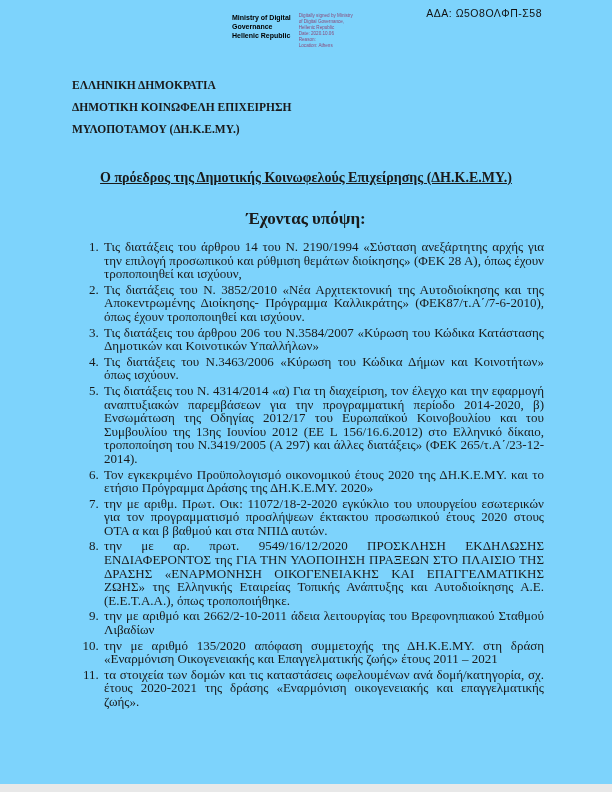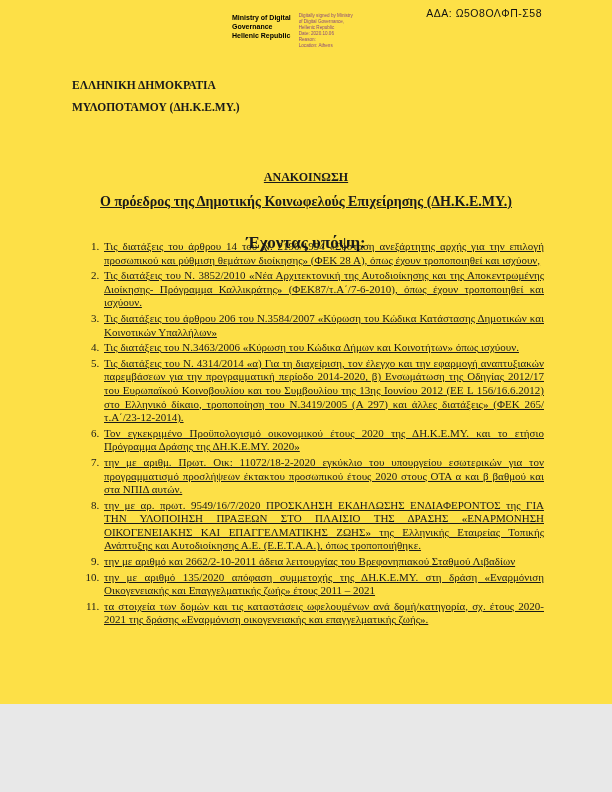--- a/index.html
+++ b/index.html
@@ -1,21 +1,21 @@
 <!DOCTYPE html>
 <html><head>
 <meta charset="utf-8">
 <style>
   html, body { margin: 0; padding: 0; background: #e8e8e8; }
   .page {
     position: relative;
     width: 612px;
-    height: 704px;
+    height: 784px;
     margin: 0 auto;
-    background: #fde047;
+    background: #7dd3fc;
     font-family: "Liberation Serif", serif;
     color: #1a1a1a;
     overflow: hidden;
   }
   .ada {
     position: absolute;
     top: 7px;
     right: 70px;
     font-size: 10.5px;
     letter-spacing: 0.5px;
@@ -82,24 +82,23 @@
     font-weight: bold;
     font-size: 17px;
   }
   ol.items {
     position: absolute;
     top: 240px;
     left: 85px;
     right: 68px;
     margin: 0;
     padding: 0 0 0 17px;
-    font-size: 11px;
+    font-size: 13px;
     line-height: 13.6px;
     text-align: justify;
-    text-decoration: underline;
   }
   ol.items li {
     margin-bottom: 2px;
     padding-left: 2px;
   }
 </style>
 </head>
 <body>
 
 <div class="page">
@@ -114,37 +113,37 @@
 of Digital Governance,
 Hellenic Republic
 Date: 2020.10.06
 Reason:
 Location: Athens</div>
   </div>
 
   <div class="header-row">
     <div class="header-left">
       <div>ΕΛΛΗΝΙΚΗ ΔΗΜΟΚΡΑΤΙΑ</div>
+      <div>ΔΗΜΟΤΙΚΗ ΚΟΙΝΩΦΕΛΗ ΕΠΙΧΕΙΡΗΣΗ</div>
       <div>ΜΥΛΟΠΟΤΑΜΟΥ (ΔΗ.Κ.Ε.ΜΥ.)</div>
     </div>
   </div>
 
   <div class="title-block">
-    <div class="doc-title">ΑΝΑΚΟΙΝΩΣΗ</div>
     <div class="doc-subtitle">Ο πρόεδρος της Δημοτικής Κοινωφελούς Επιχείρησης (ΔΗ.Κ.Ε.ΜΥ.)</div>
     <div class="doc-having">Έχοντας υπόψη:</div>
   </div>
 
   <ol class="items">
     <li>Τις διατάξεις του άρθρου 14 του Ν. 2190/1994 «Σύσταση ανεξάρτητης αρχής για την επιλογή προσωπικού και ρύθμιση θεμάτων διοίκησης» (ΦΕΚ 28 Α), όπως έχουν τροποποιηθεί και ισχύουν,</li>
     <li>Τις διατάξεις του Ν. 3852/2010 «Νέα Αρχιτεκτονική της Αυτοδιοίκησης και της Αποκεντρωμένης Διοίκησης- Πρόγραμμα Καλλικράτης» (ΦΕΚ87/τ.Α΄/7-6-2010), όπως έχουν τροποποιηθεί και ισχύουν.</li>
     <li>Τις διατάξεις του άρθρου 206 του Ν.3584/2007 «Κύρωση του Κώδικα Κατάστασης Δημοτικών και Κοινοτικών Υπαλλήλων»</li>
     <li>Τις διατάξεις του Ν.3463/2006 «Κύρωση του Κώδικα Δήμων και Κοινοτήτων» όπως ισχύουν.</li>
     <li>Τις διατάξεις του Ν. 4314/2014 «α) Για τη διαχείριση, τον έλεγχο και την εφαρμογή αναπτυξιακών παρεμβάσεων για την προγραμματική περίοδο 2014-2020, β) Ενσωμάτωση της Οδηγίας 2012/17 του Ευρωπαϊκού Κοινοβουλίου και του Συμβουλίου της 13ης Ιουνίου 2012 (ΕΕ L 156/16.6.2012) στο Ελληνικό δίκαιο, τροποποίηση του Ν.3419/2005 (Α 297) και άλλες διατάξεις» (ΦΕΚ 265/τ.Α΄/23-12-2014).</li>
     <li>Τον εγκεκριμένο Προϋπολογισμό οικονομικού έτους 2020 της ΔΗ.Κ.Ε.ΜΥ. και το ετήσιο Πρόγραμμα Δράσης της ΔΗ.Κ.Ε.ΜΥ. 2020»</li>
     <li>την με αριθμ. Πρωτ. Οικ: 11072/18-2-2020 εγκύκλιο του υπουργείου εσωτερικών για τον προγραμματισμό προσλήψεων έκτακτου προσωπικού έτους 2020 στους ΟΤΑ α και β βαθμού και στα ΝΠΙΔ αυτών.</li>
-    <li>την με αρ. πρωτ. 9549/16/7/2020 ΠΡΟΣΚΛΗΣΗ ΕΚΔΗΛΩΣΗΣ ΕΝΔΙΑΦΕΡΟΝΤΟΣ της ΓΙΑ ΤΗΝ ΥΛΟΠΟΙΗΣΗ ΠΡΑΞΕΩΝ ΣΤΟ ΠΛΑΙΣΙΟ ΤΗΣ ΔΡΑΣΗΣ «ΕΝΑΡΜΟΝΗΣΗ ΟΙΚΟΓΕΝΕΙΑΚΗΣ ΚΑΙ ΕΠΑΓΓΕΛΜΑΤΙΚΗΣ ΖΩΗΣ» της Ελληνικής Εταιρείας Τοπικής Ανάπτυξης και Αυτοδιοίκησης Α.Ε. (Ε.Ε.Τ.Α.Α.), όπως τροποποιήθηκε.</li>
+    <li>την με αρ. πρωτ. 9549/16/12/2020 ΠΡΟΣΚΛΗΣΗ ΕΚΔΗΛΩΣΗΣ ΕΝΔΙΑΦΕΡΟΝΤΟΣ της ΓΙΑ ΤΗΝ ΥΛΟΠΟΙΗΣΗ ΠΡΑΞΕΩΝ ΣΤΟ ΠΛΑΙΣΙΟ ΤΗΣ ΔΡΑΣΗΣ «ΕΝΑΡΜΟΝΗΣΗ ΟΙΚΟΓΕΝΕΙΑΚΗΣ ΚΑΙ ΕΠΑΓΓΕΛΜΑΤΙΚΗΣ ΖΩΗΣ» της Ελληνικής Εταιρείας Τοπικής Ανάπτυξης και Αυτοδιοίκησης Α.Ε. (Ε.Ε.Τ.Α.Α.), όπως τροποποιήθηκε.</li>
     <li>την με αριθμό και 2662/2-10-2011 άδεια λειτουργίας του Βρεφονηπιακού Σταθμού Λιβαδίων</li>
     <li>την με αριθμό 135/2020 απόφαση συμμετοχής της ΔΗ.Κ.Ε.ΜΥ. στη δράση «Εναρμόνιση Οικογενειακής και Επαγγελματικής ζωής» έτους 2011 – 2021</li>
     <li>τα στοιχεία των δομών και τις καταστάσεις ωφελουμένων ανά δομή/κατηγορία, σχ. έτους 2020-2021 της δράσης «Εναρμόνιση οικογενειακής και επαγγελματικής ζωής».</li>
   </ol>
 
 </div>
 
 </body></html>

